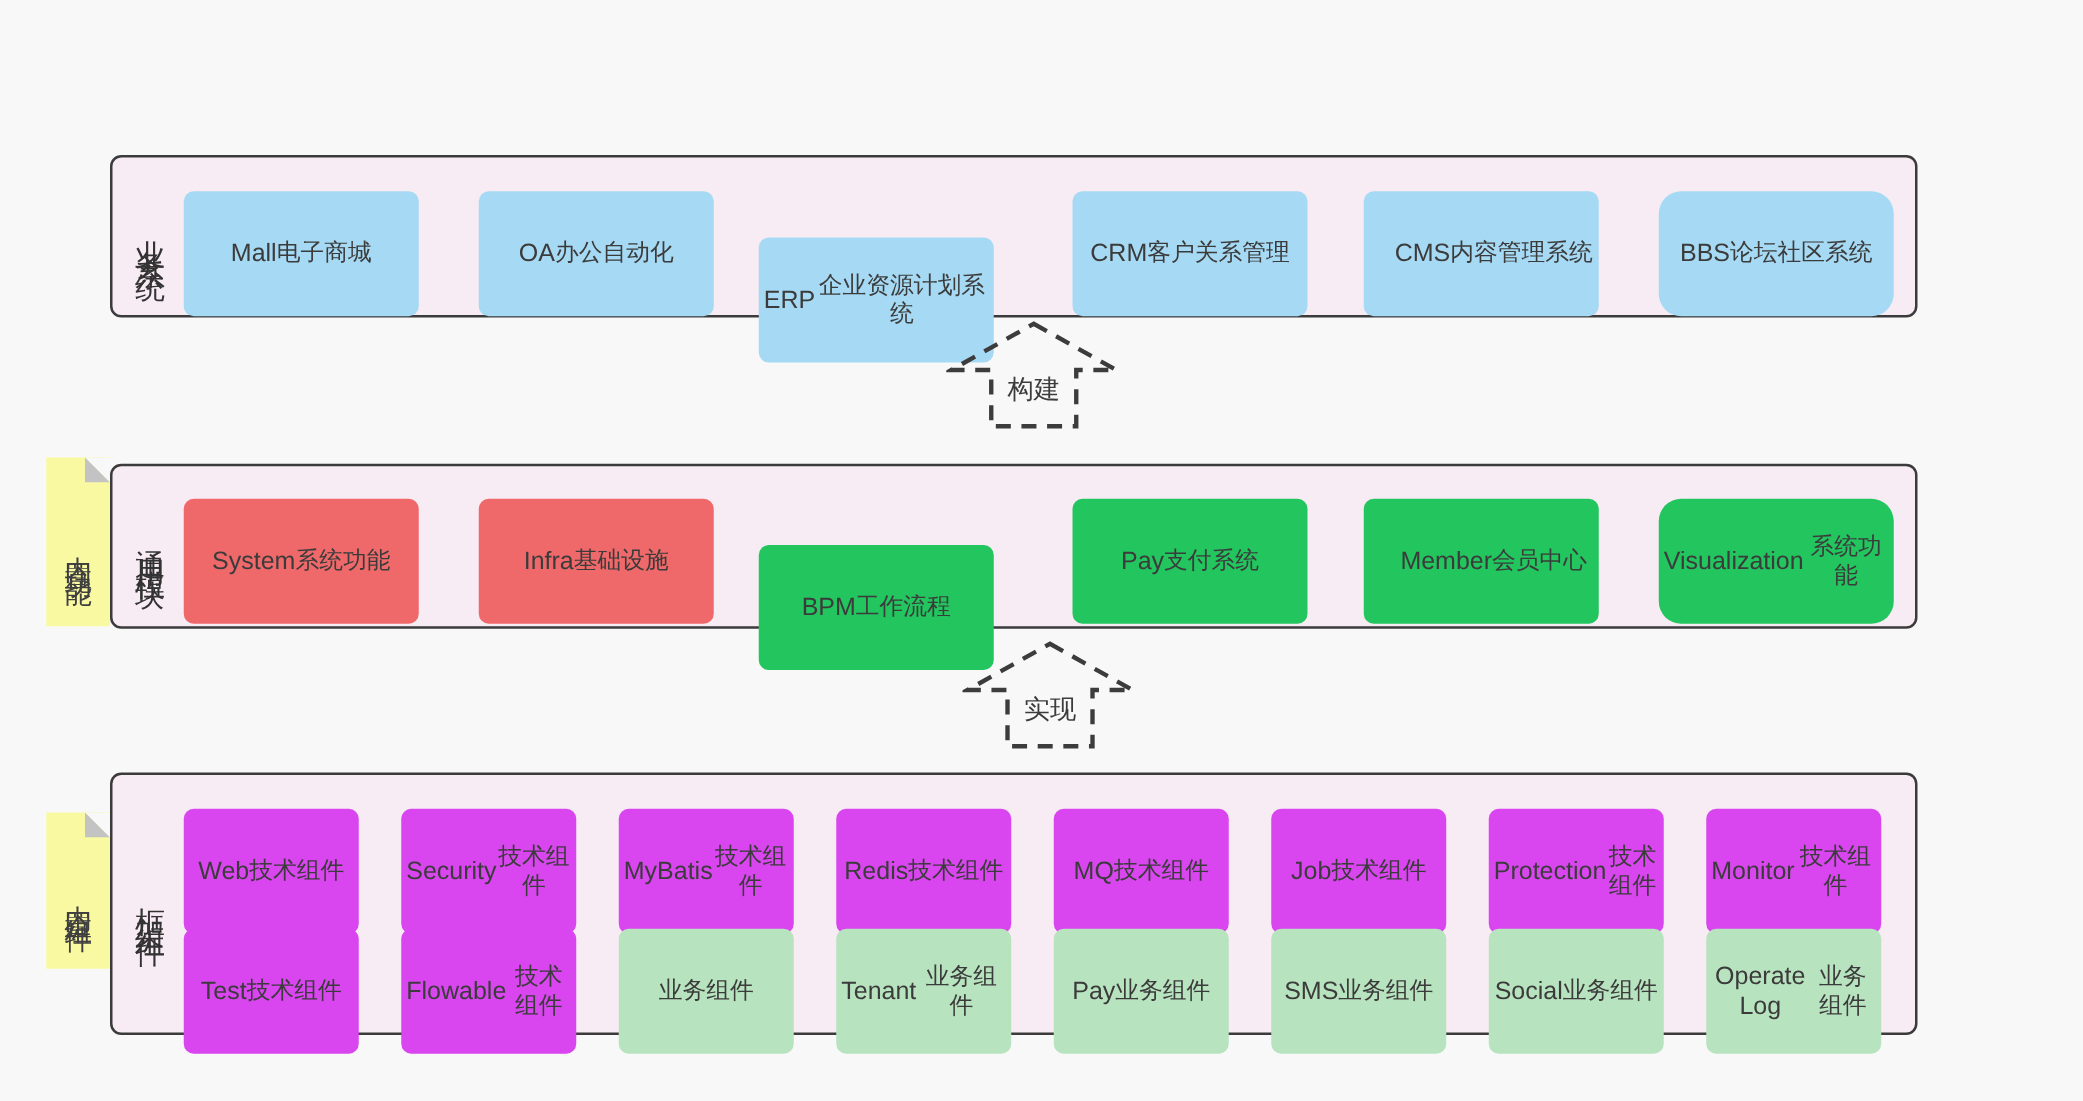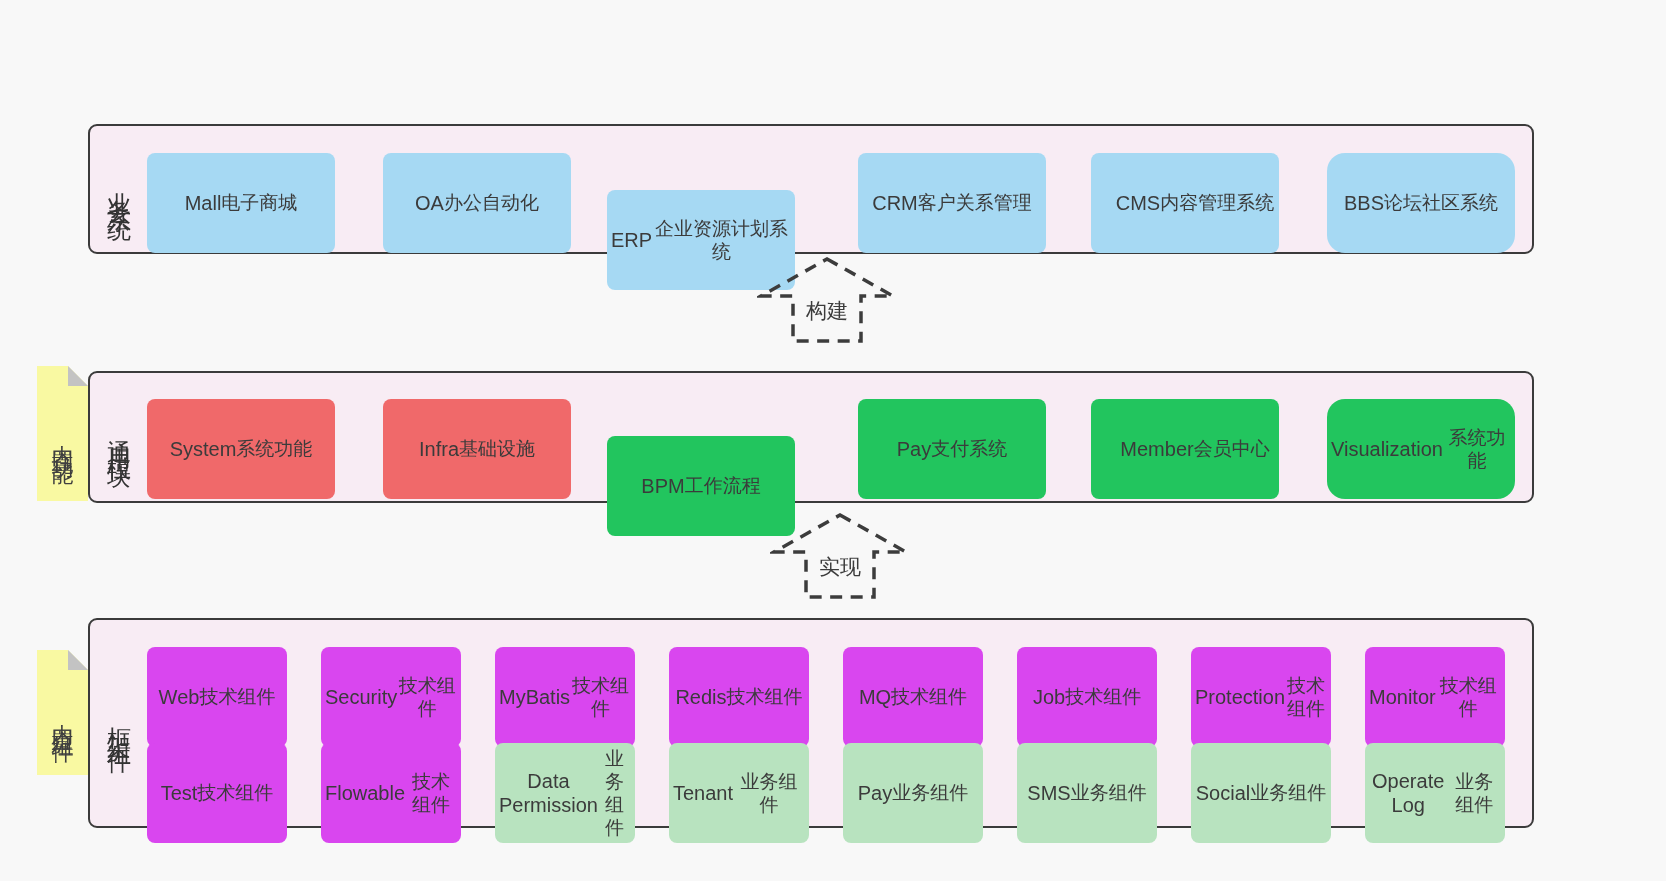--- a/index.html
+++ b/index.html
@@ -190,21 +190,20 @@
 
     <div class="box box--green w-narrow row-c2 c8-0">
       <div class="box-name">Test</div>
       <div class="box-desc">技术组件</div>
     </div>
     <div class="box box--green w-narrow row-c2 c8-1">
       <div class="box-name">Flowable</div>
       <div class="box-desc">技术组件</div>
     </div>
     <div class="box box--green-light w-narrow row-c2 c8-2">
-      <div class="box-name">Data Permission</div>
       <div class="box-desc">业务组件</div>
     </div>
     <div class="box box--green-light w-narrow row-c2 c8-3">
       <div class="box-name">Tenant</div>
       <div class="box-desc">业务组件</div>
     </div>
     <div class="box box--green-light w-narrow row-c2 c8-4">
       <div class="box-name">Pay</div>
       <div class="box-desc">业务组件</div>
     </div>

